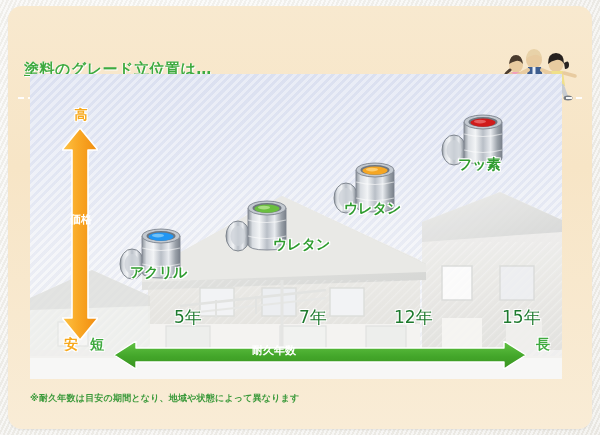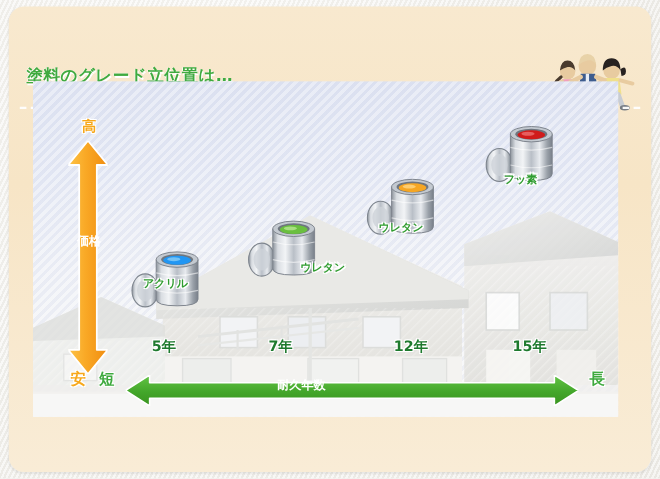--- a/index.html
+++ b/index.html
@@ -170,36 +170,37 @@
     font-size: 11px;
     font-weight: bold;
     color: #ffffff;
     z-index: 13;
   }
 
   
   .can { position: absolute; width: 78px; height: 72px; }
   .can-label {
     position: absolute;
-    font-size: 10px;
+    font-size: 14px;
     font-weight: bold;
     color: #2f9c2f;
     white-space: nowrap;
     text-shadow: 1.2px 1.2px 0 #fff, -1.2px -1.2px 0 #fff, 1.2px -1.2px 0 #fff, -1.2px 1.2px 0 #fff, 0 1.2px 0 #fff, 1.2px 0 0 #fff;
     z-index: 8;
   }
   .year-label {
     position: absolute;
     top: 300px;
-    font-size: 13px;
-    font-weight: bold;
+    font-size: 17px;
+    font-weight: normal;
     color: #1e7a2e;
     white-space: nowrap;
     text-shadow: 1px 1px 0 #fff, -1px -1px 0 #fff, 1px -1px 0 #fff, -1px 1px 0 #fff;
     z-index: 8;
+    margin-left: 36px;
   }
 
   
   .footnote {
     position: absolute;
     left: 22px;
     top: 386px;
     font-size: 9px;
     font-weight: bold;
     color: #3b9a3b;
@@ -370,21 +371,21 @@
 
       <path d="M26 24 L26 60 q0 6 19 6 q19 0 19 -6 L64 24 Z" fill="url(#metalA)" stroke="#7e858e" stroke-width="0.9"></path>
       <ellipse cx="45" cy="24" rx="19" ry="7" fill="#c3c9d0" stroke="#7e858e" stroke-width="0.9"></ellipse>
       <ellipse cx="45" cy="24" rx="14.5" ry="5" fill="#6f767f"></ellipse>
       <ellipse cx="45" cy="24.6" rx="12.5" ry="4.1" fill="#2196f3"></ellipse>
       <ellipse cx="42" cy="23.6" rx="6" ry="1.8" fill="#8fd0f7" opacity="0.75"></ellipse>
       <path d="M26 36 q19 5 38 0" stroke="#ffffff" stroke-width="1.1" fill="none" opacity="0.55"></path>
       <path d="M26 52 q19 5 38 0" stroke="#ffffff" stroke-width="1.1" fill="none" opacity="0.55"></path>
     </svg>
   </div>
-  <div class="can-label" style="left:122px; top:245px;">アクリル</div>
+  <div class="can-label" style="left:122px; top:258px;">アクリル</div>
   <div class="year-label" style="left:130px;">5年</div>
 
   <div class="can" style="left:214px; top:178px;">
     <svg width="78" height="72" viewBox="0 0 78 72" xmlns="http://www.w3.org/2000/svg">
       <defs>
         <linearGradient id="metalB" x1="0" y1="0" x2="1" y2="0">
           <stop offset="0%" stop-color="#8d949c"></stop>
             <stop offset="12%" stop-color="#d9dde2"></stop>
           <stop offset="30%" stop-color="#f2f4f6"></stop>
             <stop offset="50%" stop-color="#b9bfc7"></stop>
@@ -400,21 +401,21 @@
       <path d="M26 24 L26 60 q0 6 19 6 q19 0 19 -6 L64 24 Z" fill="url(#metalB)" stroke="#7e858e" stroke-width="0.9"></path>
       <ellipse cx="45" cy="24" rx="19" ry="7" fill="#c3c9d0" stroke="#7e858e" stroke-width="0.9"></ellipse>
       <ellipse cx="45" cy="24" rx="14.5" ry="5" fill="#6f767f"></ellipse>
       <ellipse cx="45" cy="24.6" rx="12.5" ry="4.1" fill="#6abf3f"></ellipse>
       <ellipse cx="42" cy="23.6" rx="6" ry="1.8" fill="#bde89a" opacity="0.75"></ellipse>
       <path d="M26 36 q19 5 38 0" stroke="#ffffff" stroke-width="1.1" fill="none" opacity="0.55"></path>
       <path d="M26 52 q19 5 38 0" stroke="#ffffff" stroke-width="1.1" fill="none" opacity="0.55"></path>
     </svg>
   </div>
   <div class="can-label" style="left:228px; top:230px;padding-left:37px;">ウレタン</div>
-  <div class="year-label" style="left:236px;">7年</div>
+  <div class="year-label" style="left:255px;">7年</div>
 
   <div class="can" style="left:322px; top:140px;">
     <svg width="78" height="72" viewBox="0 0 78 72" xmlns="http://www.w3.org/2000/svg">
       <defs>
         <linearGradient id="metalC" x1="0" y1="0" x2="1" y2="0">
           <stop offset="0%" stop-color="#8d949c"></stop>
             <stop offset="12%" stop-color="#d9dde2"></stop>
           <stop offset="30%" stop-color="#f2f4f6"></stop>
             <stop offset="50%" stop-color="#b9bfc7"></stop>
           <stop offset="70%" stop-color="#e8ebef"></stop>
@@ -476,14 +477,15 @@
           <stop offset="55%" stop-color="#43a62a"></stop>
           <stop offset="100%" stop-color="#39931f"></stop>
         </linearGradient>
       </defs>
       <path d="M0 14 L22 0 L22 7 L390 7 L390 0 L412 14 L390 28 L390 21 L22 21 L22 28 Z" fill="url(#greenG)" stroke="#ffffff" stroke-width="1.4" stroke-linejoin="round"></path>
     </svg>
   </div>
   <div class="h-axis-title">耐久年数</div>
   <div class="h-axis-right-label">長</div>
 
+  <div class="footnote">※耐久年数は目安の期間となり、地域や状態によって異なります</div>
 
 </div>
 
 </body></html>

